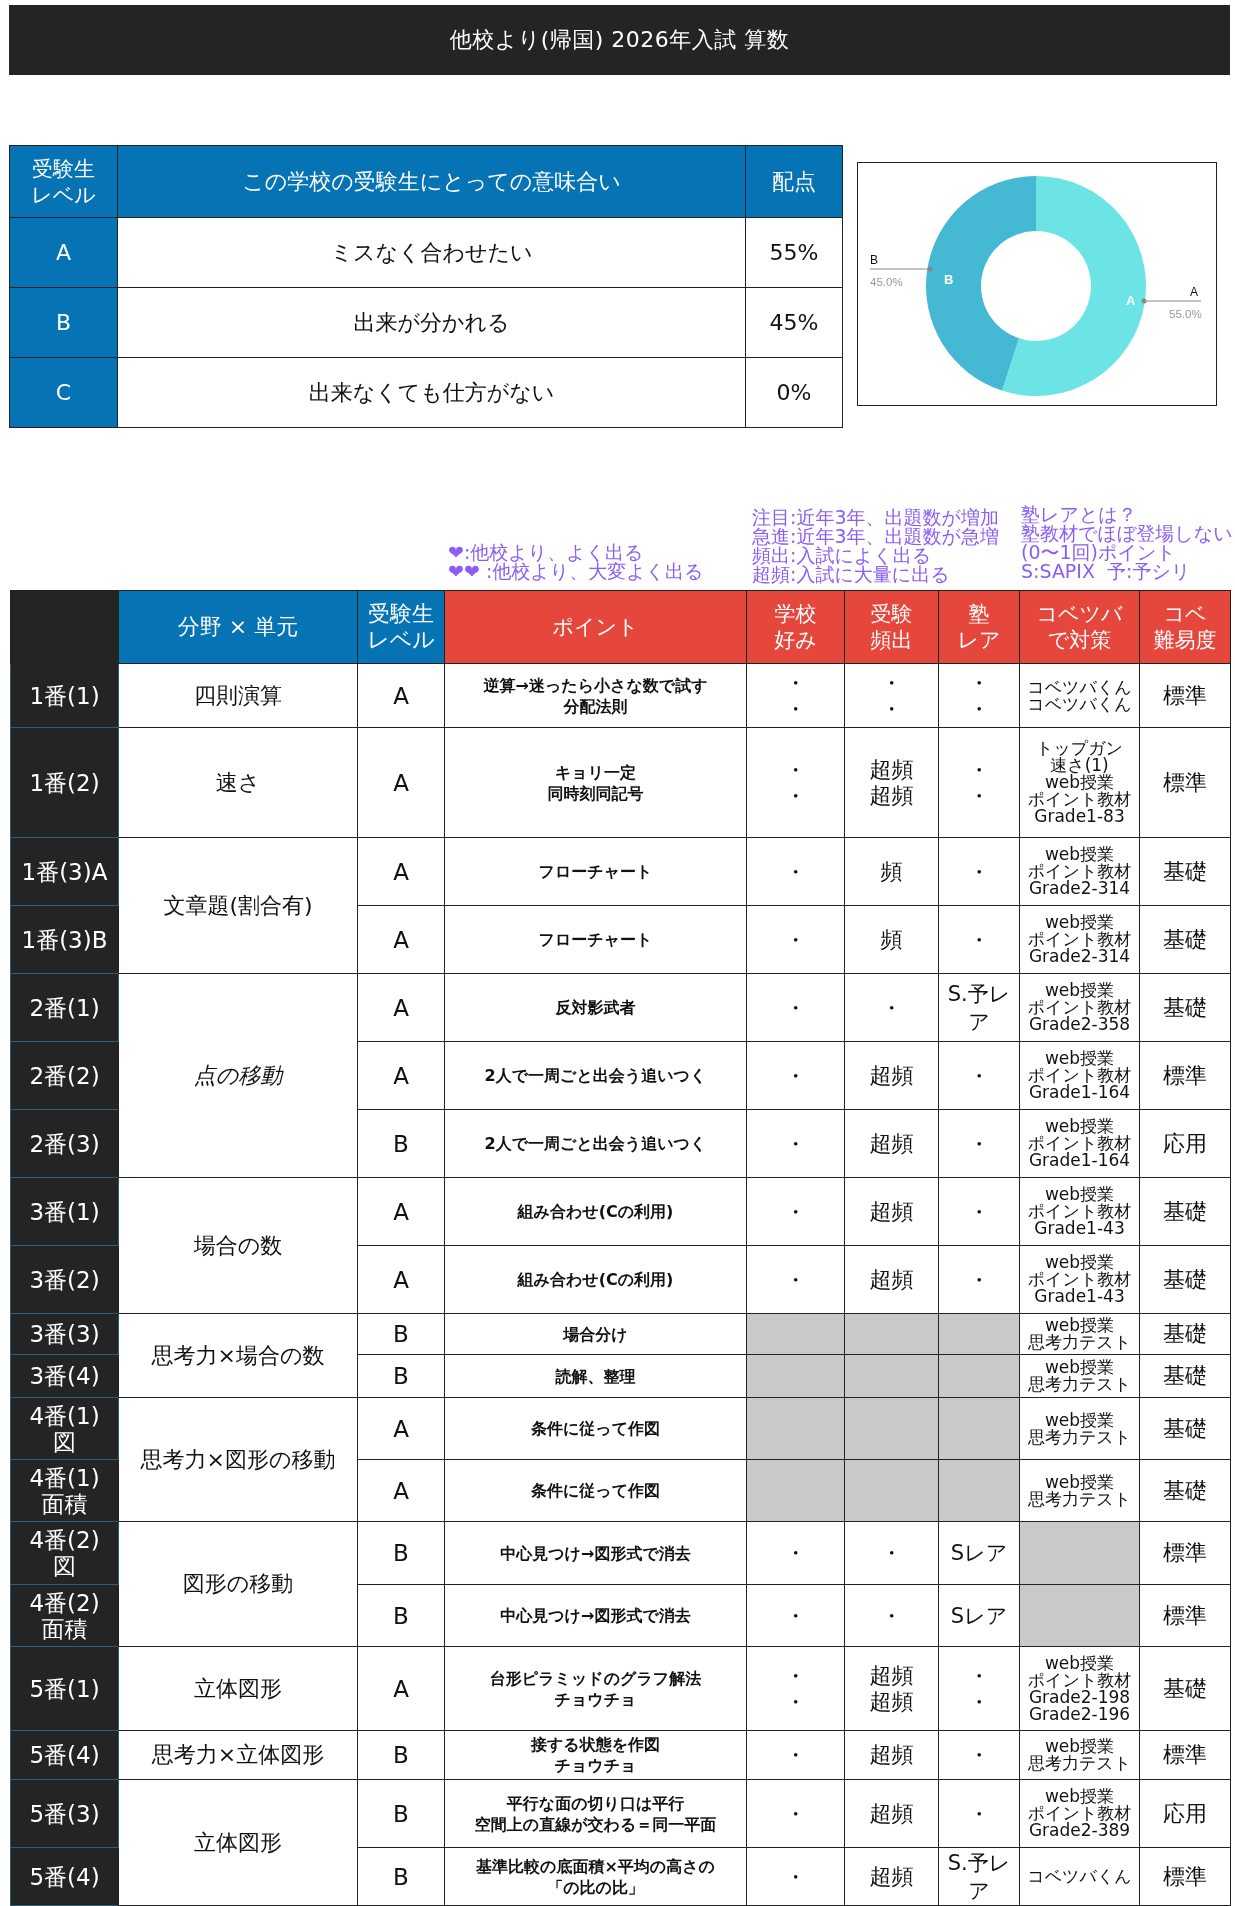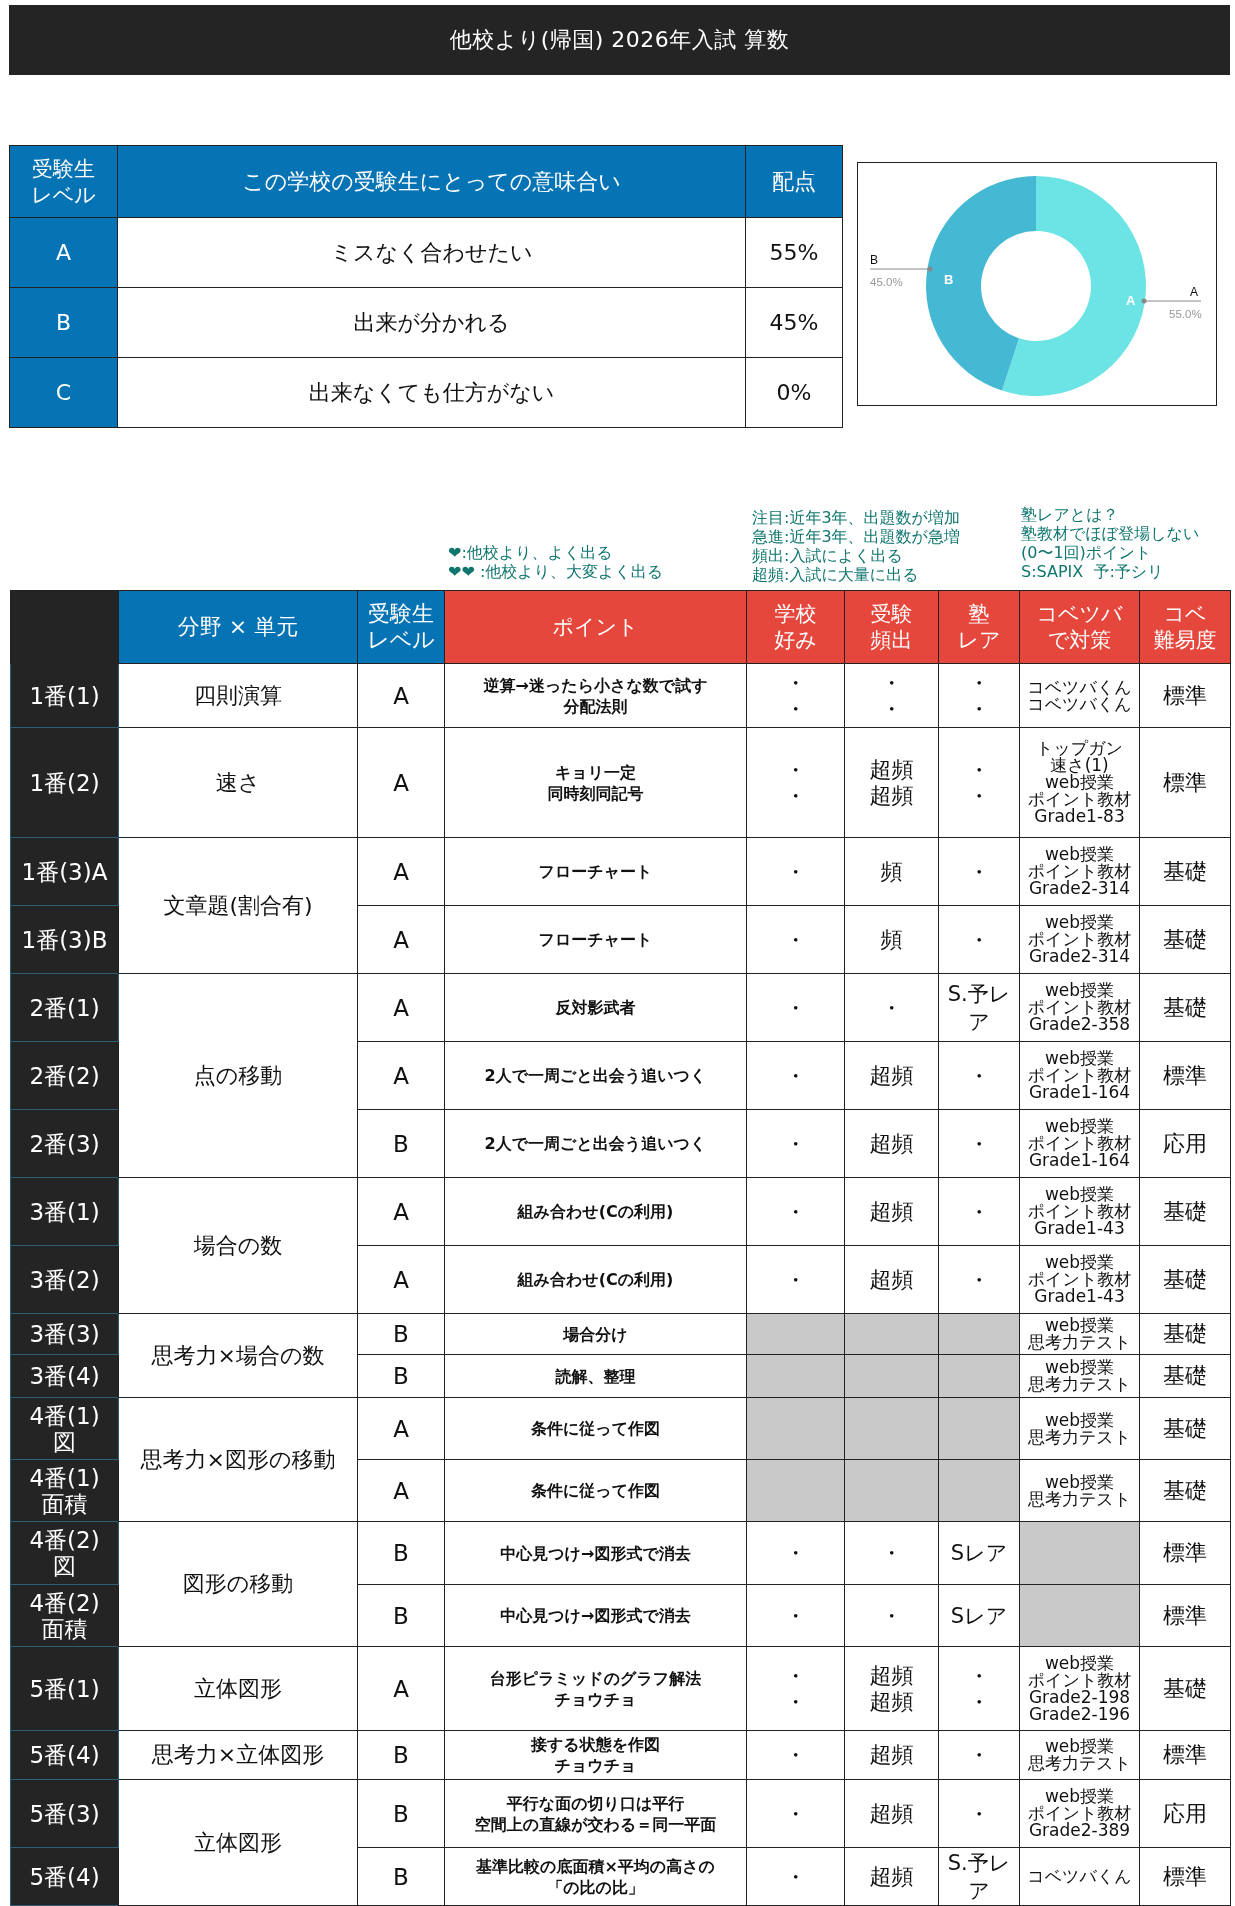--- a/index.html
+++ b/index.html
@@ -8,21 +8,21 @@
   
   .lvl{position:absolute;left:9px;top:145px;border-collapse:collapse;table-layout:fixed;}
   .lvl td{border:1px solid #222;text-align:center;vertical-align:middle;height:69px;font-size:22px;padding:0;}
   .lvl .hd{background:#0673b4;color:#fff;}
   .lvl .lv{background:#0673b4;color:#fff;font-size:22px;}
   .lvl .hdsmall{font-size:21px;line-height:26px;}
   
   .chartbox{position:absolute;left:857px;top:162px;width:358px;height:242px;border:1.5px solid #222;background:#fff;}
   .chartbox svg{position:absolute;left:0;top:0;}
   
-  .note{position:absolute;font-size:16px;color:#0f766e;line-height:19px;white-space:pre;}
+  .note{position:absolute;font-size:19px;color:#8b5cf6;line-height:19px;white-space:pre;}
   
   .main{position:absolute;left:10px;top:590px;border-collapse:collapse;table-layout:fixed;}
   .main td{border:1px solid #222;text-align:center;vertical-align:middle;padding:0;overflow:hidden;}
   .main .h-dark{background:#242424;}
   .main .h-blue{background:#0673b4;color:#fff;font-size:22px;line-height:26px;}
   .main .h-red{background:#e5473c;color:#fff;font-size:21px;line-height:26px;}
   .main .q{background:#242424;color:#fff;font-size:23px;line-height:26px;border-color:#2b5f78;}
   .main .field{font-size:22px;}
   .main .level{font-size:23px;}
   .main .point{font-size:16px;line-height:21px;font-weight:bold;}
@@ -183,21 +183,21 @@
         <td class="dot" style="white-space: pre-line;">・</td>
         <td class="mark" style="white-space: pre-line;">頻</td>
         <td class="dot" style="white-space: pre-line;">・</td>
         <td class="kobe" style="white-space: pre-line;">web授業
 ポイント教材
 Grade2-314</td>
         <td class="diff" style="white-space: pre-line;">基礎</td>
       </tr>
       <tr style="height: 68px;">
         <td class="q" style="white-space: pre-line;">2番(1)</td>
-        <td class="field" rowspan="3" style="white-space: pre-line;">点の移動</td>
+        <td class="field" rowspan="3" style="white-space: pre-line; font-style: italic;">点の移動</td>
         <td class="level" style="white-space: pre-line;">A</td>
         <td class="point" style="white-space: pre-line;">反対影武者</td>
         <td class="dot" style="white-space: pre-line;">・</td>
         <td class="dot" style="white-space: pre-line;">・</td>
         <td class="rare" style="white-space: pre-line;">S.予レア</td>
         <td class="kobe" style="white-space: pre-line;">web授業
 ポイント教材
 Grade2-358</td>
         <td class="diff" style="white-space: pre-line;">基礎</td>
       </tr>

